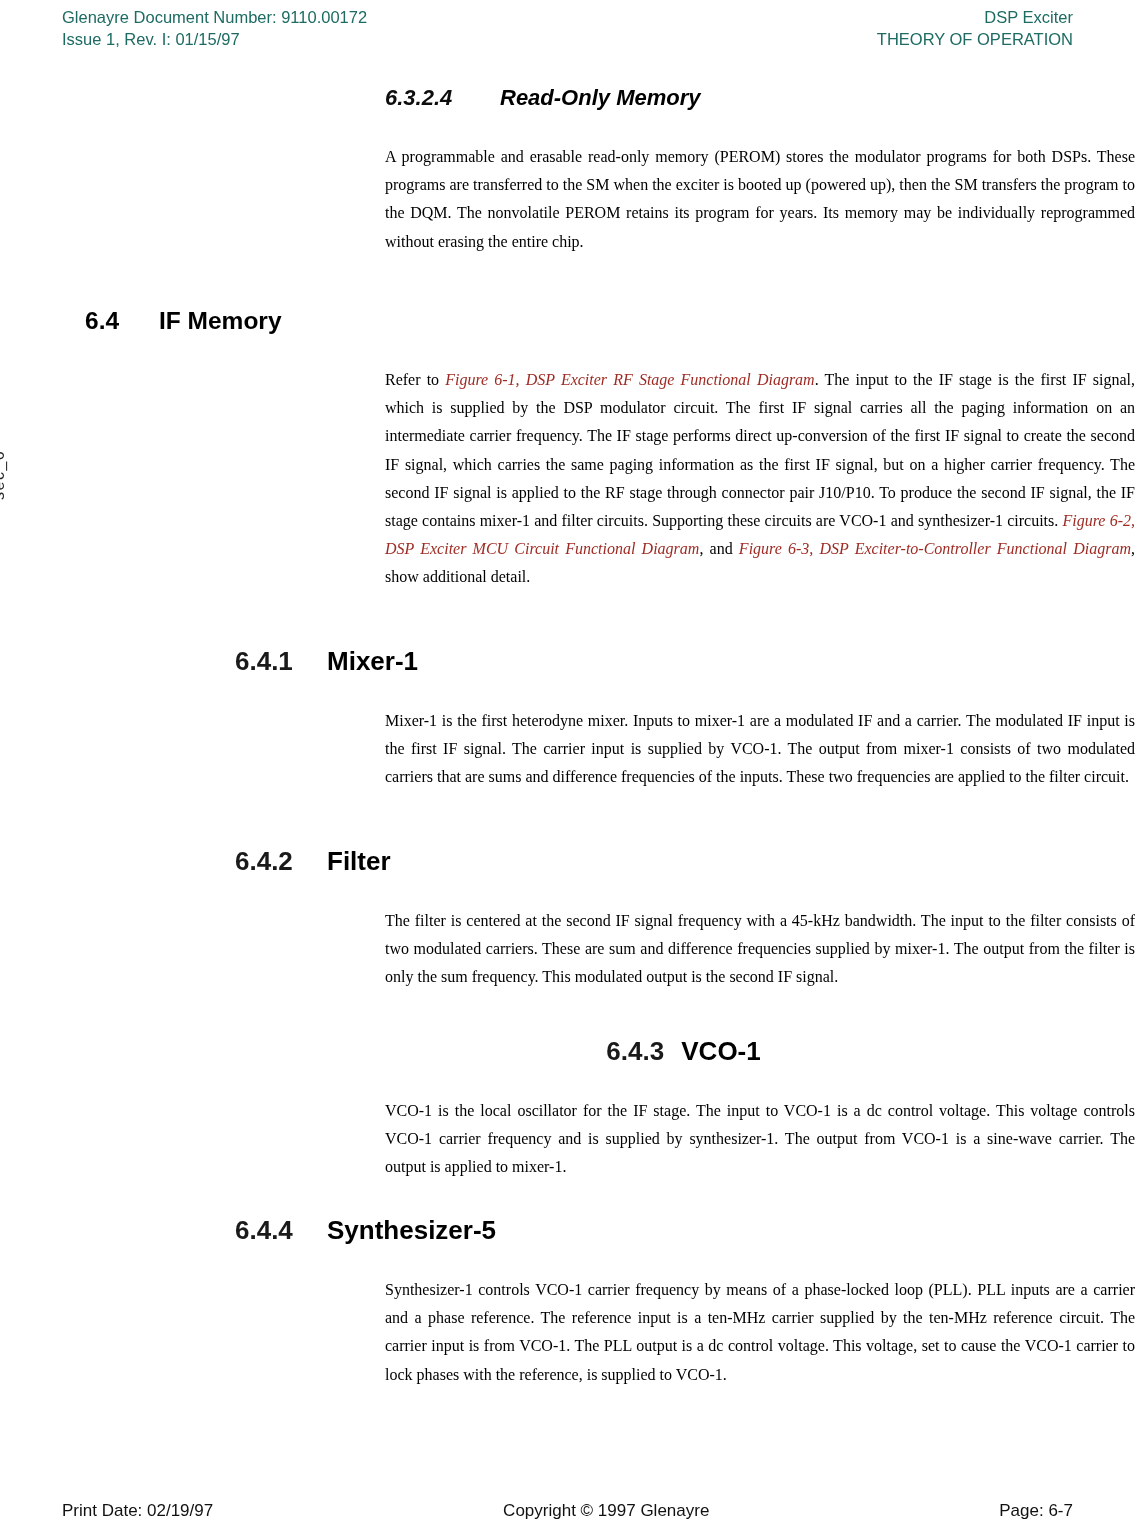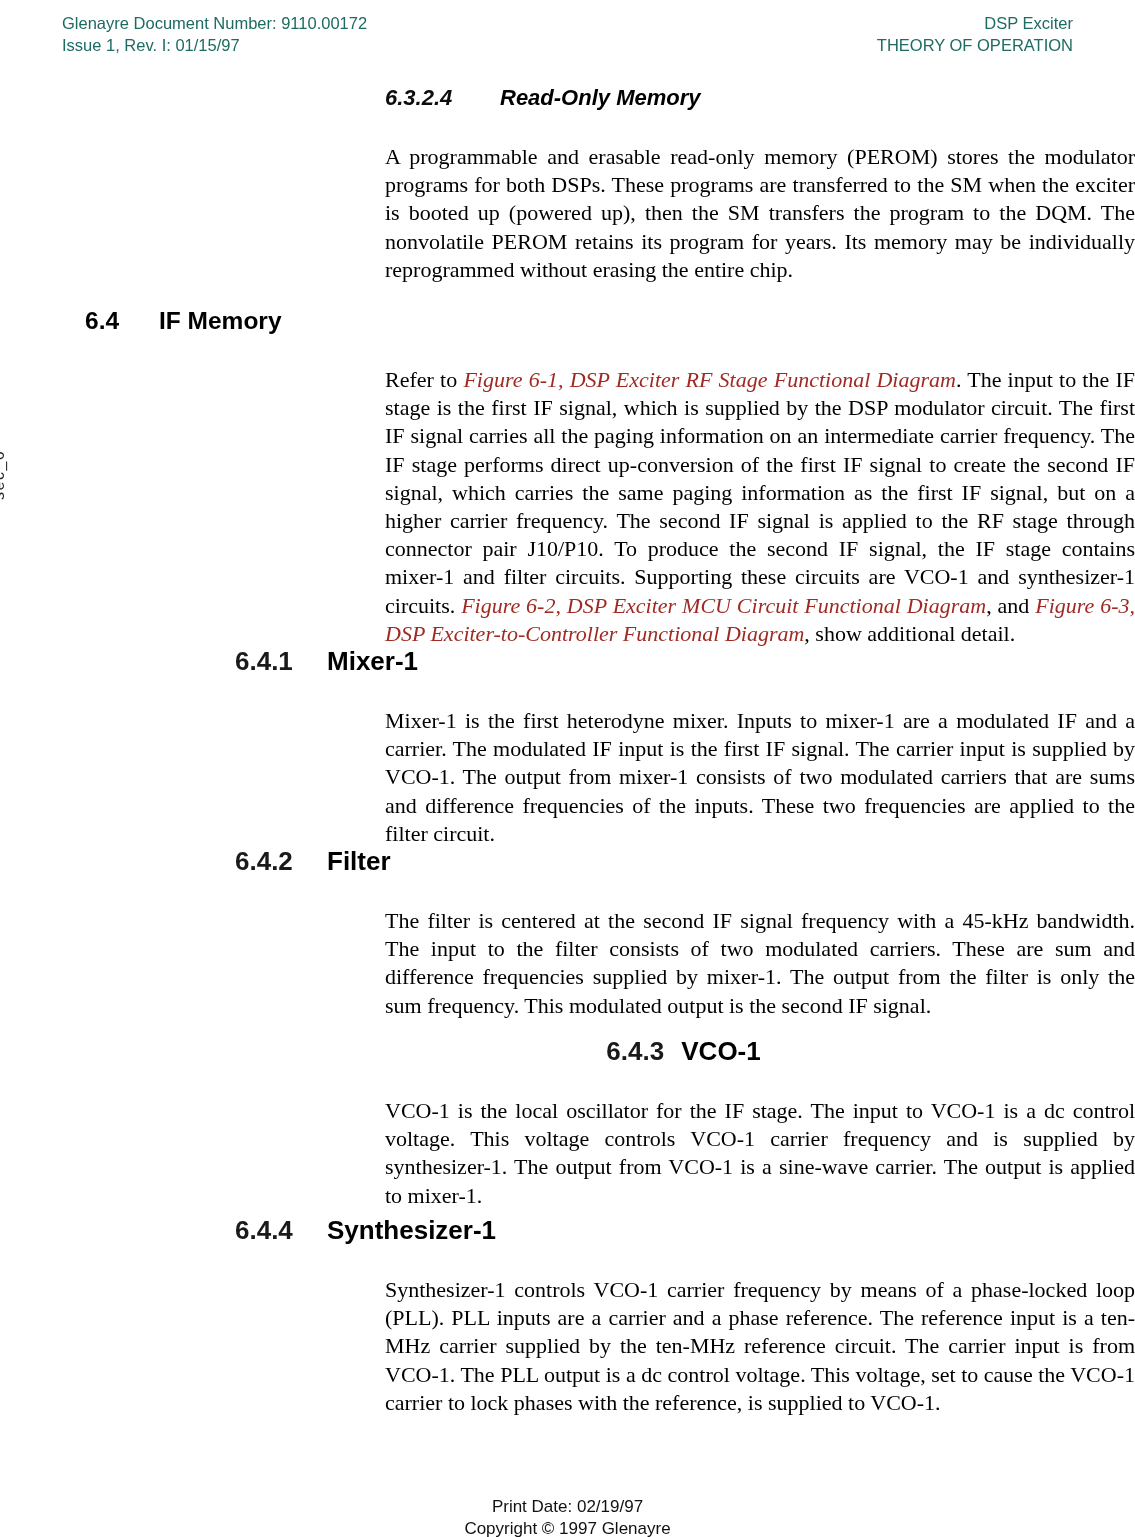--- a/index.html
+++ b/index.html
@@ -105,21 +105,21 @@
     color: #000000;
     white-space: nowrap;
   }
   .h3-num   { display: inline-block; width: 92px; color: #1a1a1a; }
 
   .body-block {
     position: absolute;
     left: 385px;
     width: 750px;
     font-family: "Liberation Serif", "DejaVu Serif", serif;
-    font-size: 22px;
+    font-size: 16px;
     line-height: 28.2px;
     color: #000000;
     text-align: justify;
     text-justify: inter-word;
     hyphens: none;
   }
   .body-block:last-child { }
 
   .xref {
     color: #9e2a23;
@@ -133,32 +133,31 @@
     right: 62px;
     top: 1496px;
     height: 30px;
     font-family: "Liberation Sans", "DejaVu Sans", sans-serif;
     font-size: 17px;
     line-height: 22px;
     color: #111111;
     display: flex;
     justify-content: space-between;
     align-items: center;
-    flex-direction: column;
   }
   .page-footer .ft-left   { flex: 0 0 auto; white-space: nowrap; }
   .page-footer .ft-center { flex: 1 1 auto; text-align: center; white-space: nowrap; }
   .page-footer .ft-right  { flex: 0 0 auto; white-space: nowrap; }
 </style>
 </head>
 <body>
 
 <div class="page" style="background: rgb(255, 255, 255);">
 
-  <div class="running-head" style="color: rgb(29, 107, 98); align-items: flex-end;">
+  <div class="running-head" style="color: rgb(29, 107, 98);">
     <div class="rh-left">
       <span class="rh-line">Glenayre Document Number: 9110.00172</span>
       <span class="rh-line">Issue 1, Rev. I: 01/15/97</span>
     </div>
     <div class="rh-right">
       <span class="rh-line">DSP Exciter</span>
       <span class="rh-line">THEORY OF OPERATION</span>
     </div>
   </div>
 
@@ -194,21 +193,21 @@
 
     <div class="body-block" style="top: 907px;">The filter is centered at the second IF signal frequency with a 45-kHz bandwidth. The input to the filter consists of two modulated carriers. These are sum and difference frequencies supplied by mixer-1. The output from the filter is only the sum frequency. This modulated output is the second IF signal.</div>
 
     <div class="h3-block" style="top: 1037px; text-align: center;">
       <span class="h3-num">6.4.3</span><span>VCO-1</span>
     </div>
 
     <div class="body-block" style="top: 1097px;">VCO-1 is the local oscillator for the IF stage. The input to VCO-1 is a dc control voltage. This voltage controls VCO-1 carrier frequency and is supplied by synthesizer-1. The output from VCO-1 is a sine-wave carrier. The output is applied to mixer-1.</div>
 
     <div class="h3-block" style="top: 1216px;">
-      <span class="h3-num">6.4.4</span><span>Synthesizer-1</span>
+      <span class="h3-num">6.4.4</span><span>Synthesizer-5</span>
     </div>
 
     <div class="body-block" style="top: 1276px;">Synthesizer-1 controls VCO-1 carrier frequency by means of a phase-locked loop (PLL). PLL inputs are a carrier and a phase reference. The reference input is a ten-MHz carrier supplied by the ten-MHz reference circuit. The carrier input is from VCO-1. The PLL output is a dc control voltage. This voltage, set to cause the VCO-1 carrier to lock phases with the reference, is supplied to VCO-1.</div>
 
   </div>
 
   <div class="page-footer">
     <span class="ft-left">Print Date: 02/19/97</span>
     <span class="ft-center">Copyright © 1997 Glenayre</span>
     <span class="ft-right">Page: 6-7</span>

